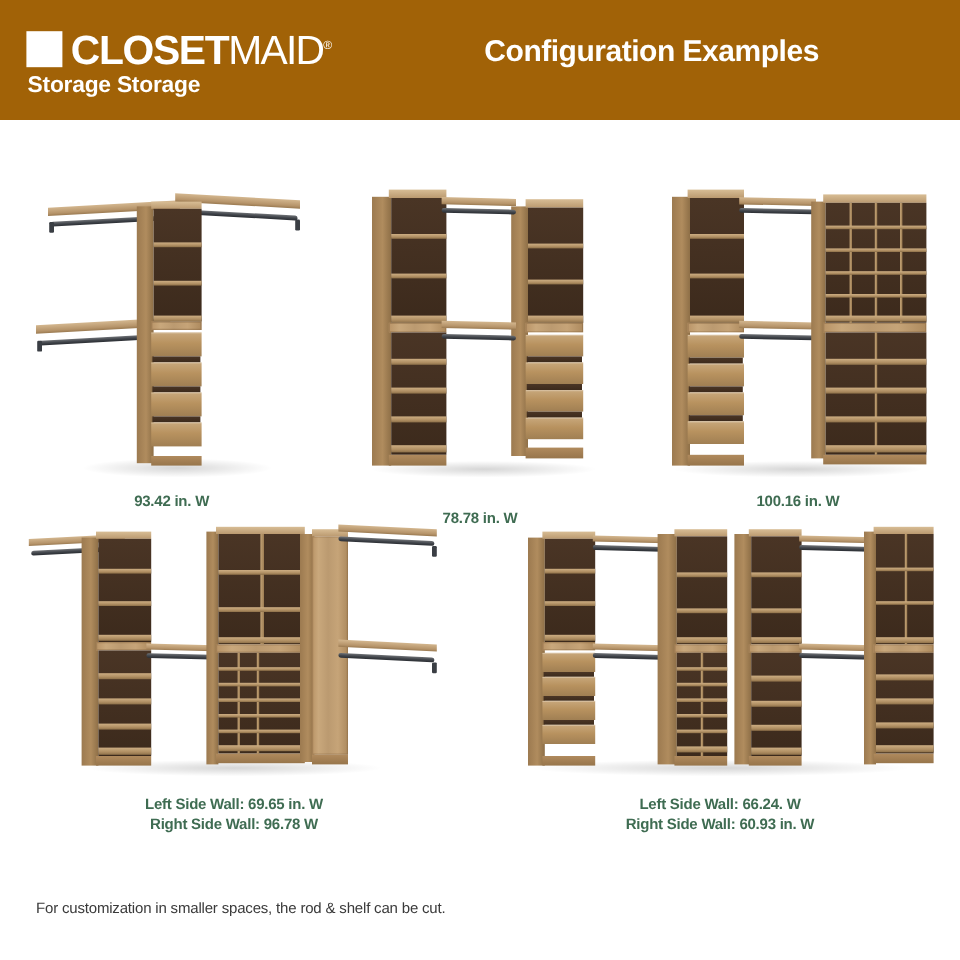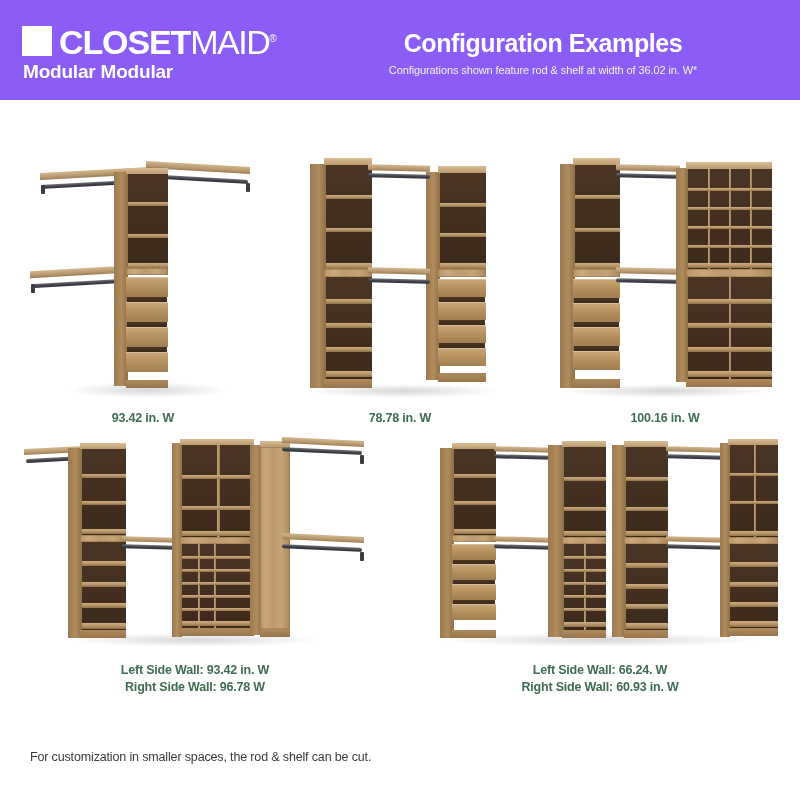--- a/index.html
+++ b/index.html
@@ -6,21 +6,21 @@
   body{
     width:800px;height:800px;
     background:#ffffff;
     font-family:"Liberation Sans", sans-serif;
     overflow:hidden;
     position:relative;
   }
   
   .header{
     position:absolute;left:0;top:0;width:800px;height:100px;
-    background:#8b5cf6;
+    background:#a16207;
     box-sizing:border-box;
   }
   .brand-block{position:absolute;left:22px;top:24px;}
   .logo-row{display:flex;align-items:center;}
   .logo-square{
     width:30px;height:30px;background:#ffffff;margin-right:7px;flex:none;
   }
   .logo-word{
     font-size:34px;line-height:30px;color:#ffffff;letter-spacing:-1.1px;
     font-weight:700;white-space:nowrap;position:relative;
@@ -125,26 +125,25 @@
 </head>
 <body>
 
 <div class="header">
 
   <div class="brand-block">
     <div class="logo-row">
       <div class="logo-square"></div>
       <div class="logo-word"><span>CLOSET</span><span class="thin">MAID</span><span class="logo-reg">®</span></div>
     </div>
-    <div class="tagline">Modular Modular</div>
+    <div class="tagline">Storage Storage</div>
   </div>
 
   <div class="header-right">
     <div class="header-title">Configuration Examples</div>
-    <div class="header-sub">Configurations shown feature rod &amp; shelf at width of 36.02 in. W*</div>
   </div>
 </div>
 
 <div class="stage">
 
   <div class="row row-1">
 
     <div class="cell" style="left:18px;top:0;width:250px;text-align:center;">
       <div class="art" style="width:250px;height:260px;">
 
@@ -234,21 +233,21 @@
           </div>
           <div class="base" style="left:12px;top:207px;width:48px;height:9px;"></div>
         </div>
 
         <div class="wallshelf" style="left:78px;top:25px;width:62px;height:6px;transform:skewY(1.4deg);"></div>
         <div class="rod" style="left:78px;top:34px;width:62px;transform:skewY(1.4deg);"></div>
 
         <div class="wallshelf" style="left:78px;top:128px;width:62px;height:6px;transform:skewY(1.4deg);"></div>
         <div class="rod" style="left:78px;top:139px;width:62px;transform:skewY(1.4deg);"></div>
       </div>
-      <div class="caption" style="margin-top:10px;">
+      <div class="caption" style="margin-top:24px;">
         <div>78.78 in. W</div>
       </div>
     </div>
 
     <div class="cell" style="left:540px;top:0;width:250px;">
       <div class="art" style="width:250px;height:260px;">
 
         <div class="shadow" style="left:20px;top:244px;width:210px;height:14px;"></div>
 
         <div class="unit" style="left:20px;top:18px;width:60px;height:232px;">
@@ -375,21 +374,21 @@
 
         <div class="wallshelf" style="left:252px;top:14px;width:82px;height:6px;transform:skewY(2.8deg);"></div>
         <div class="rod" style="left:252px;top:24px;width:80px;transform:skewY(2.8deg);"></div>
         <div class="rodcap" style="left:330px;top:30px;"></div>
 
         <div class="wallshelf" style="left:252px;top:110px;width:82px;height:6px;transform:skewY(2.8deg);"></div>
         <div class="rod" style="left:252px;top:121px;width:80px;transform:skewY(2.8deg);"></div>
         <div class="rodcap" style="left:330px;top:127px;"></div>
       </div>
       <div class="caption" style="margin-top:12px;">
-        <div>Left Side Wall: 93.42 in. W</div>
+        <div>Left Side Wall: 69.65 in. W</div>
         <div>Right Side Wall: 96.78 W</div>
       </div>
     </div>
 
     <div class="cell" style="left:420px;top:0;width:360px;">
       <div class="art" style="width:360px;height:225px;">
 
         <div class="shadow" style="left:20px;top:208px;width:320px;height:14px;"></div>
 
         <div class="unit" style="left:20px;top:18px;width:56px;height:196px;">

